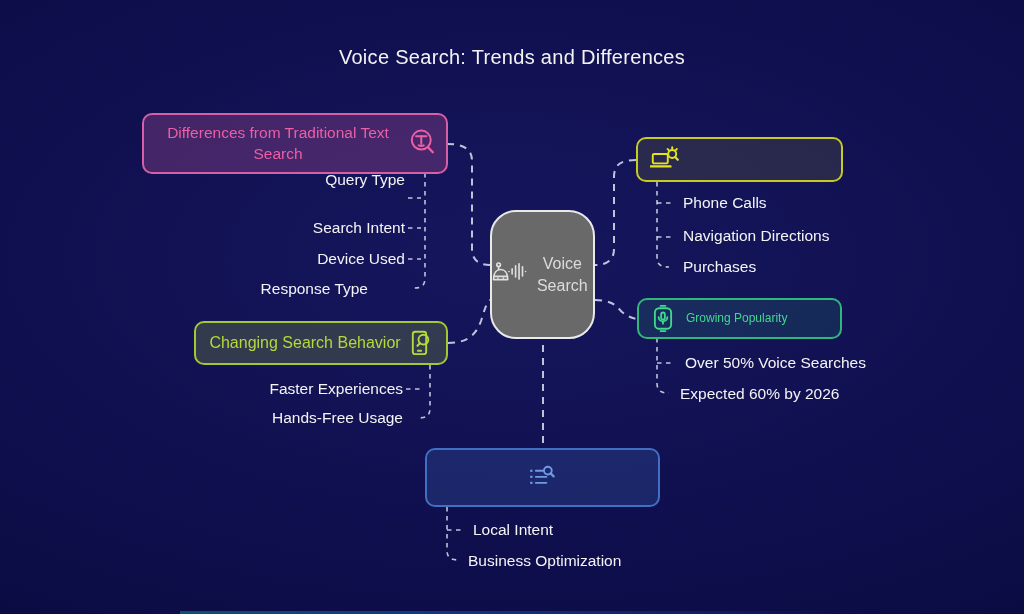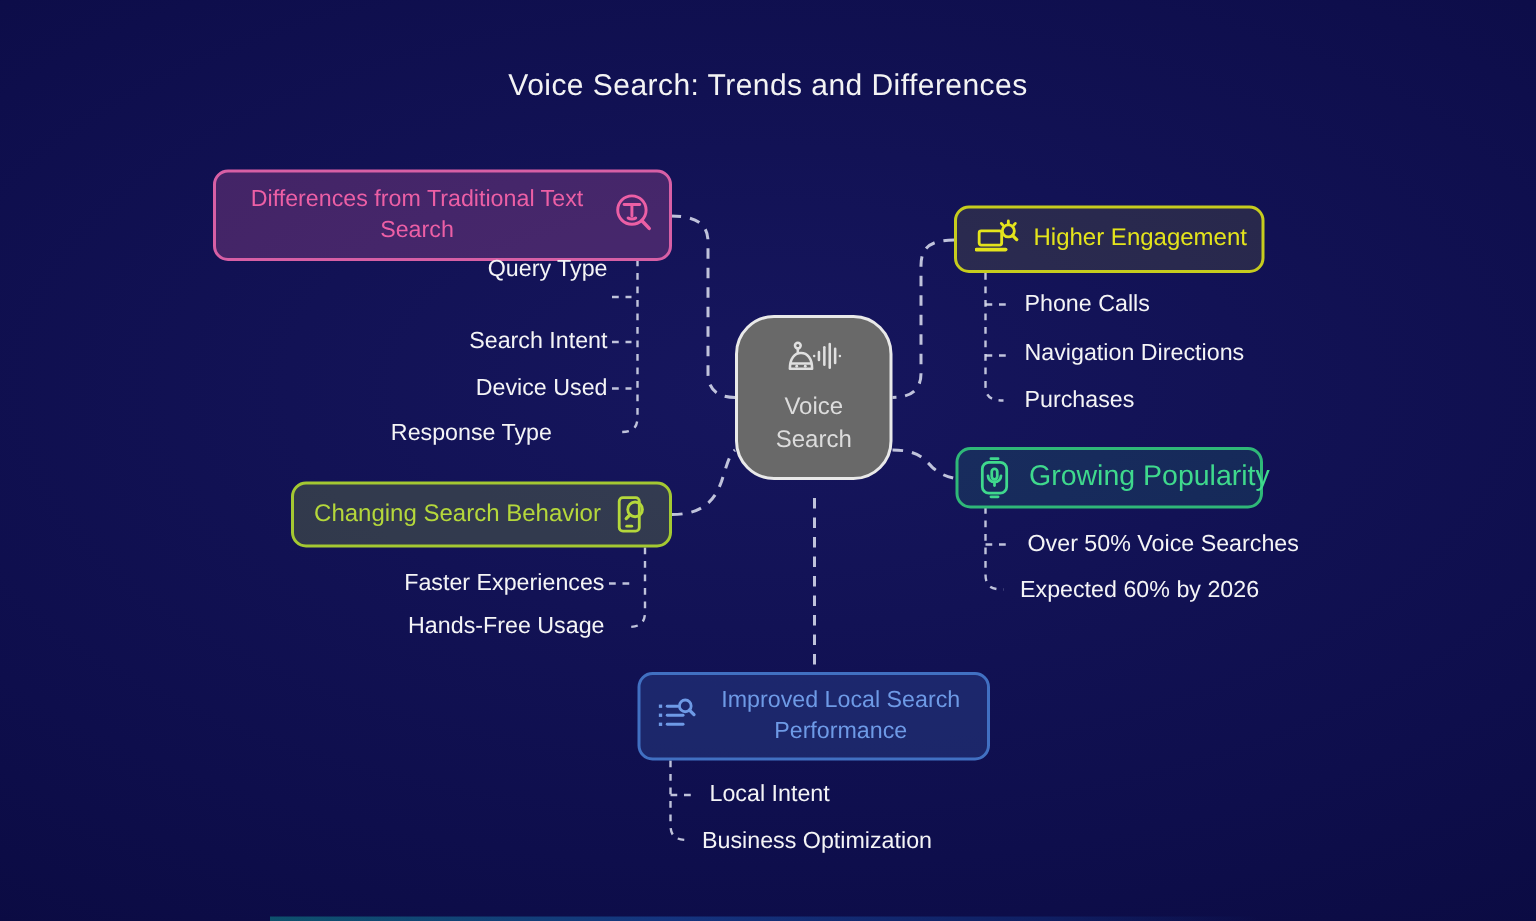--- a/index.html
+++ b/index.html
@@ -26,28 +26,28 @@
     border-color:#d75fa5;background:rgba(215,95,165,.26);color:#ec5fa5;}
   .topic-differences .tlabel{font-size:15.5px;text-align:center;width:262px;}
   .topic-behavior{left:194px;top:321px;width:254px;height:44px;gap:5px;
     border-color:#a4c832;background:rgba(164,200,50,.22);color:#b5d83b;}
   .topic-behavior .tlabel{font-size:16px;white-space:nowrap;}
   .topic-engagement{left:636px;top:137px;width:207px;height:45px;gap:9px;justify-content:flex-start;padding:0 12px;
     border-color:#c6cc1e;background:rgba(198,204,30,.13);color:#e4e41c;}
   .topic-engagement .tlabel{font-size:16px;white-space:nowrap;}
   .topic-popularity{left:637px;top:298px;width:205px;height:41px;gap:10px;justify-content:flex-start;padding:0 11px;
     border-color:#2fb878;background:rgba(47,184,120,.15);color:#3fd98d;}
-  .topic-popularity .tlabel{font-size:19px;white-space:nowrap;}
+  .topic-popularity .tlabel{font-size:12px;white-space:nowrap;}
   .topic-local{left:425px;top:448px;width:235px;height:59px;gap:7px;padding:0 8px;
     border-color:#4170c2;background:rgba(65,112,194,.24);color:#6e9ae6;}
   .topic-local .tlabel{font-size:15.5px;text-align:center;width:176px;}
   .center-node{
-    position:absolute;left:490px;top:210px;width:105px;height:110px;box-sizing:border-box;
+    position:absolute;left:490px;top:210px;width:105px;height:129px;box-sizing:border-box;
     background:#696969;border:2px solid #e9e9e9;border-radius:26px;
-    display:flex;flex-direction:column;align-items:center;justify-content:center;gap:5px;color:#e0e0e0;
+    display:flex;flex-direction:row;align-items:center;justify-content:center;gap:5px;color:#e0e0e0;
   }
   .center-node .tlabel{width:64px;text-align:center;font-size:16px;line-height:1.35;color:#dcdcdc;}
   .child{
     position:absolute;transform:translateY(-50%);
     font-size:15.5px;color:#f4f4f6;white-space:nowrap;
   }
   .child.r{text-align:right;}
   .accent-bar{
     position:absolute;left:180px;bottom:0;width:660px;height:3px;opacity:.4;
     background:linear-gradient(90deg,#0fb8a6,#1f6fd0 40%,#123a8a 78%,rgba(18,58,138,0));
@@ -131,21 +131,20 @@
   <div class="topic topic-engagement">
     <svg width="30" height="27" viewBox="0 0 27 24" stroke="currentColor" fill="none" stroke-width="1.7" stroke-linecap="round" stroke-linejoin="round">
       <rect x="2.5" y="7" width="13.5" height="8.5" rx="1.2"></rect>
       <path d="M0.8,18.2 L18.4,18.2" stroke-width="2.2"></path>
       <circle cx="20" cy="7" r="3.6"></circle>
       <path d="M22.6,9.8 L25,12.2" stroke-width="2"></path>
       <path d="M20,1 L20,2.4"></path>
       <path d="M15.8,2.5 L16.8,3.6"></path>
       <path d="M24.2,2.5 L23.2,3.6"></path>
     </svg>
-    <span class="tlabel">Higher Engagement</span>
   </div>
   <div class="child" style="left:683px;top:203px">Phone Calls</div>
   <div class="child" style="left:683px;top:236px">Navigation Directions</div>
   <div class="child" style="left:683px;top:267px">Purchases</div>
 
   <div class="topic topic-popularity">
     <svg width="26" height="29" viewBox="0 0 24 26" stroke="currentColor" fill="none" stroke-width="1.7" stroke-linecap="round" stroke-linejoin="round">
       <rect x="4.5" y="3.5" width="15" height="19" rx="4"></rect>
       <path d="M9.8,1.3 L14.2,1.3"></path>
       <path d="M9.8,24.7 L14.2,24.7"></path>
@@ -162,19 +161,18 @@
     <svg width="29" height="27" viewBox="0 0 26 24" stroke="currentColor" fill="none" stroke-width="1.7" stroke-linecap="round" stroke-linejoin="round">
       <rect x="2" y="5" width="2" height="2" fill="currentColor" stroke="none"></rect>
       <rect x="2" y="10.4" width="2" height="2" fill="currentColor" stroke="none"></rect>
       <rect x="2" y="15.8" width="2" height="2" fill="currentColor" stroke="none"></rect>
       <path d="M7,6 L13.5,6"></path>
       <path d="M7,11.4 L16.5,11.4"></path>
       <path d="M7,16.8 L16.5,16.8"></path>
       <circle cx="17.8" cy="5.8" r="3.5"></circle>
       <path d="M20.3,8.3 L23,11" stroke-width="2"></path>
     </svg>
-    <span class="tlabel">Improved Local Search Performance</span>
   </div>
   <div class="child" style="left:473px;top:530px">Local Intent</div>
   <div class="child" style="left:468px;top:561px">Business Optimization</div>
 
   <div class="accent-bar"></div>
 </div>
 
 </body></html>

